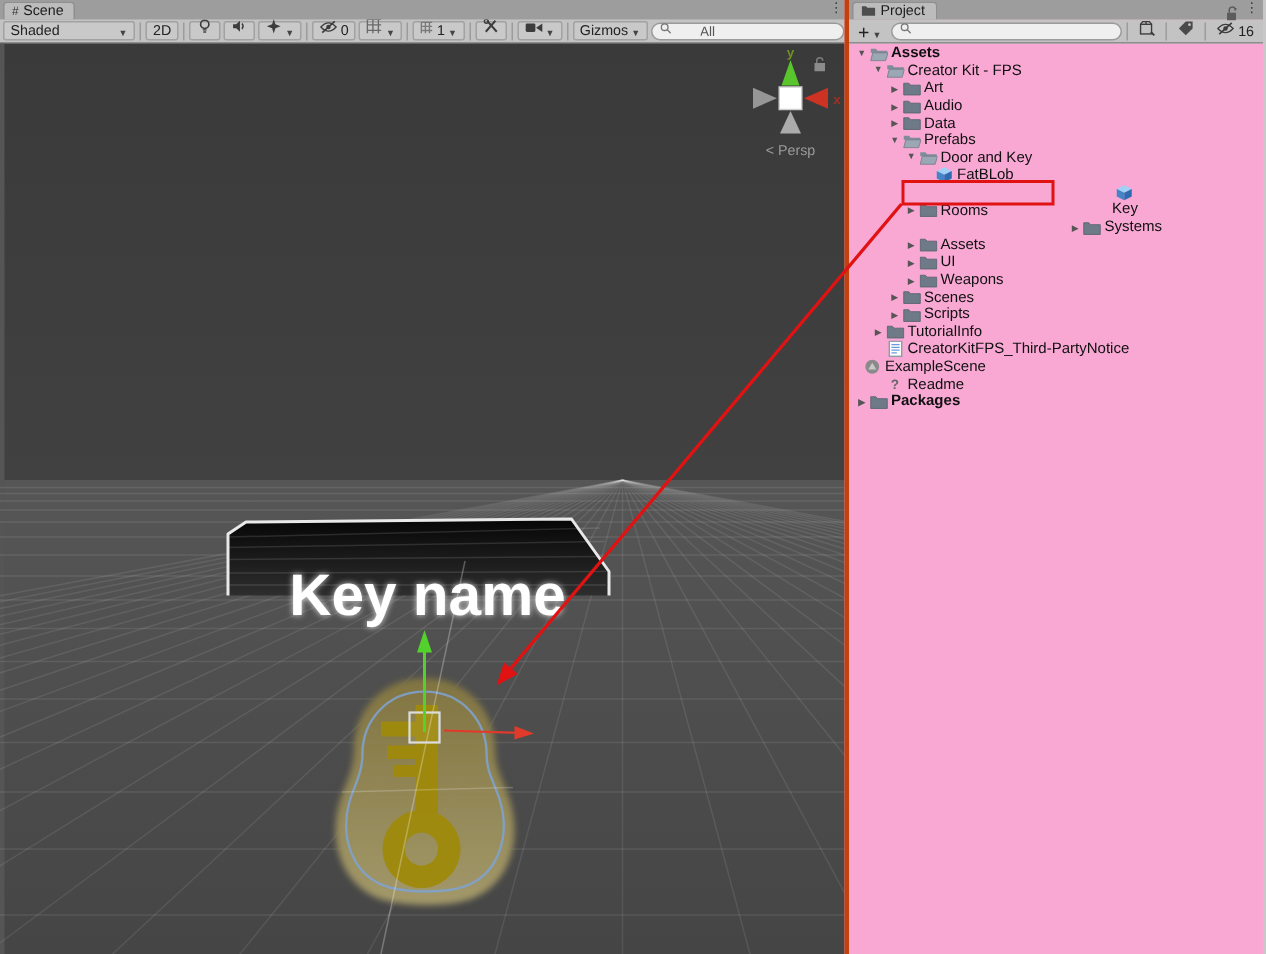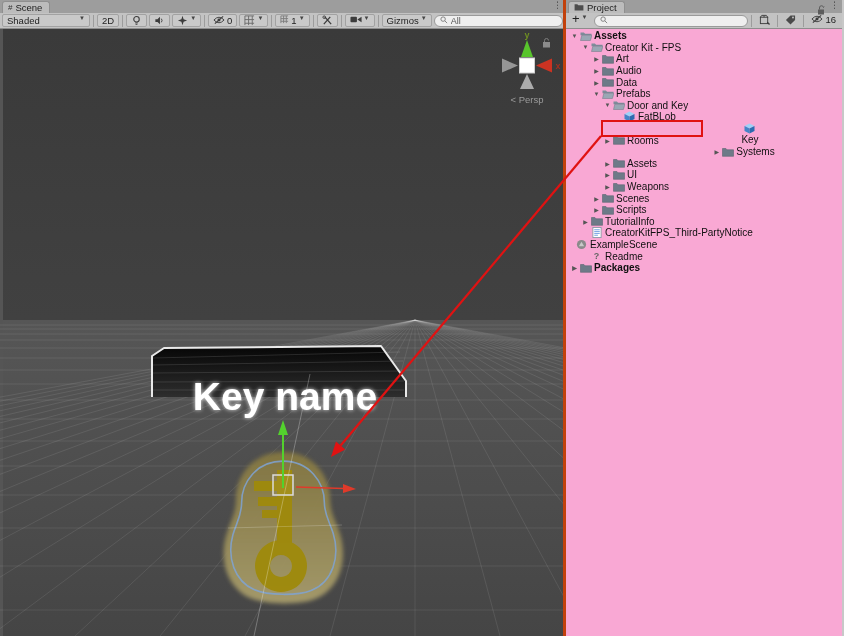--- a/index.html
+++ b/index.html
@@ -15,27 +15,27 @@
   .tabbar { position:relative; height:13px; background:#9d9d9d; display:flex; align-items:flex-end; }
   .tab { height:12px; background:#bcbcbc; border:1px solid #8f8f8f; border-bottom:none;
     border-radius:3px 3px 0 0; padding:0 7px 0 5px; margin-left:2px;
     font-size:9.5px; color:#1c1c1c; display:flex; align-items:center; gap:3px; }
   .tab .tabicon { font-size:8px; color:#333; }
   .kebab { position:absolute; right:3px; top:0px; font-size:9px; color:#3a3a3a; letter-spacing:0; }
   .lock { position:absolute; right:16px; top:1px; }
 
   .toolbar { height:16px; background:#c3c3c3; border-bottom:1px solid #8d8d8d;
     display:flex; align-items:center; gap:2px; padding:0 2px; font-size:9.5px; color:#222; }
-  .tbtn { height:13px; display:flex; align-items:flex-start; gap:2px; padding:0 4px;
+  .tbtn { height:13px; display:flex; align-items:flex-end; gap:2px; padding:0 4px;
     background:#c9c9c9; border:1px solid #a2a2a2; border-radius:2px; white-space:nowrap; }
   .sep { width:1px; height:12px; background:#9c9c9c; margin:0 1px; }
   .caret { font-size:6px; color:#444; }
   .ddw { width:88px; justify-content:space-between; }
   .searchbox { height:12px; background:#efefef; border:1px solid #9a9a9a; border-radius:7px;
-    display:flex; align-items:center; padding:3px 5px; gap:3px; }
+    display:flex; align-items:center; padding:3px 5px; gap:19px; }
   .searchbox input { border:none; background:transparent; outline:none; font-size:9px;
     color:#555; width:100%; font-family:"Liberation Sans",sans-serif; }
   .flex1 { flex:1; }
 
   
   #viewport { position:absolute; left:0; top:29px; width:565px; height:607px; background:#3d3d3d; }
 
   
   #tree { position:absolute; left:0; top:30px; width:318px; }
   .trow { height:11.6px; display:flex; align-items:center; font-size:10px; color:#101010; }

